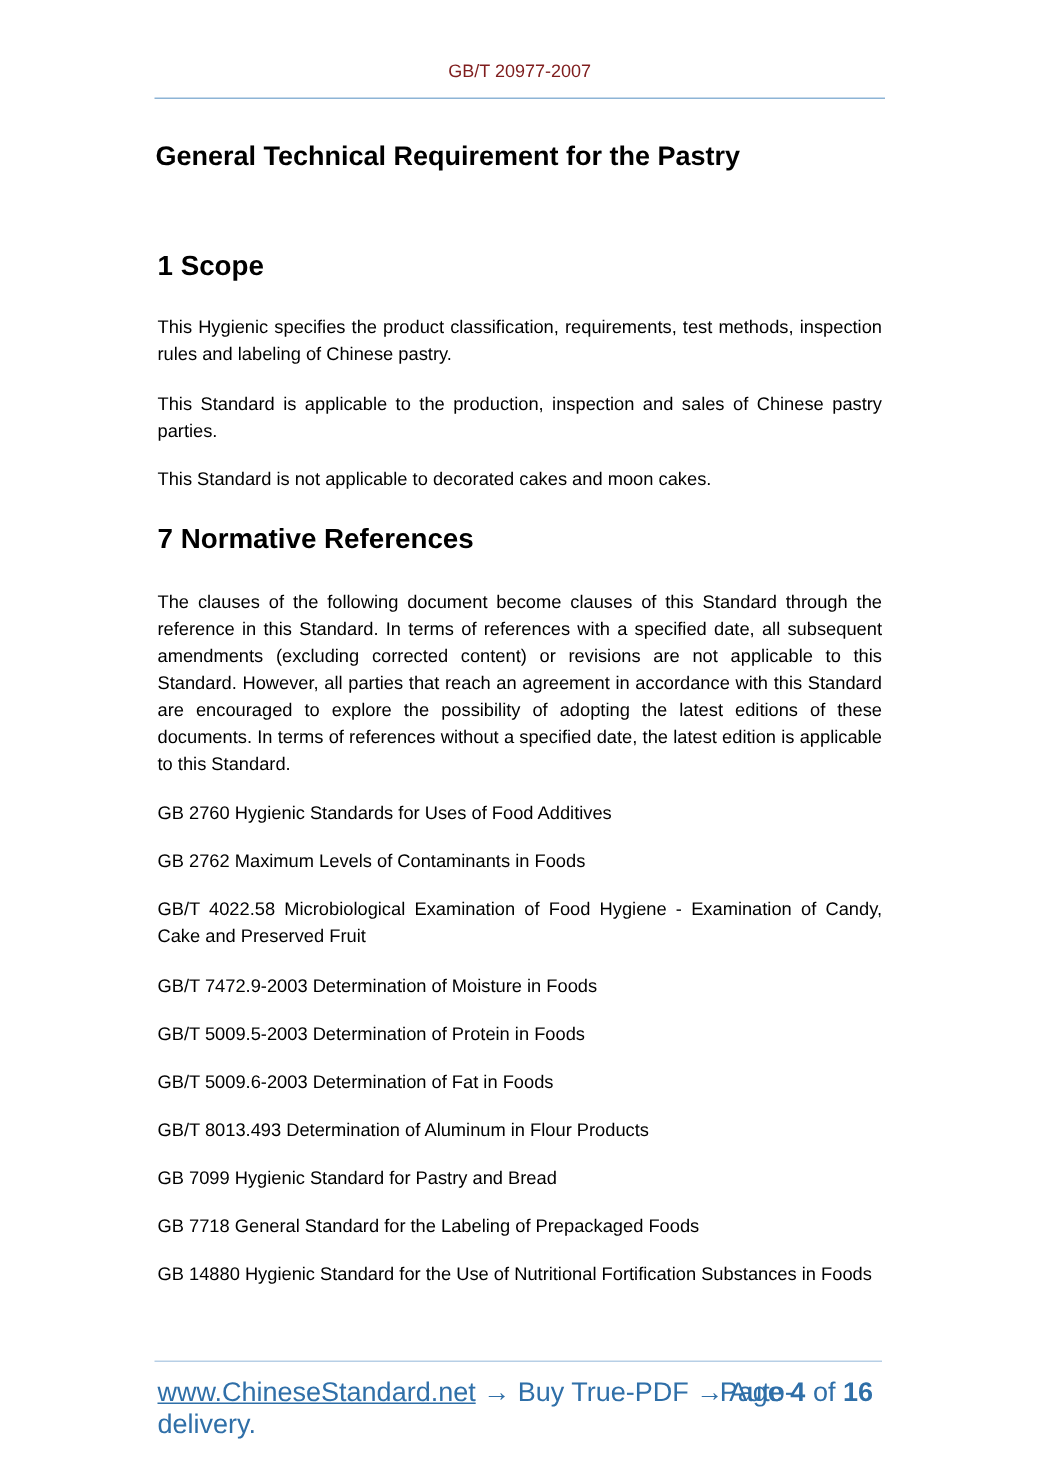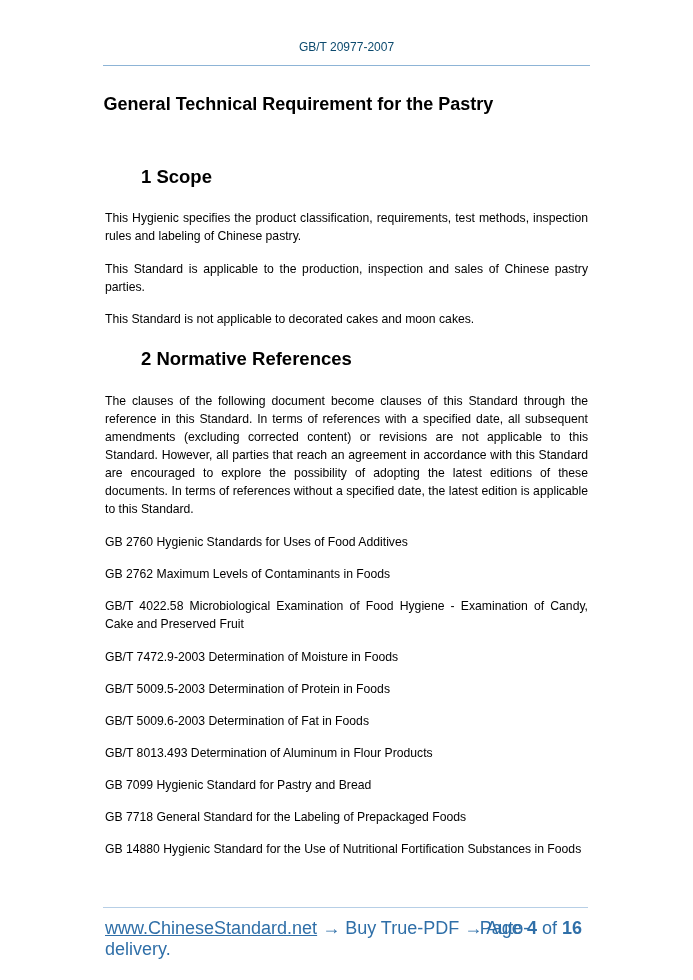--- a/index.html
+++ b/index.html
@@ -1,23 +1,23 @@
 <!DOCTYPE html>
 <html><head>
 <meta charset="utf-8">
 <style>
   html, body { margin: 0; padding: 0; background: #ffffff; }
   body { width: 693px; height: 980px; position: relative; overflow: hidden;
          font-family: "Liberation Sans", sans-serif; color: #000; }
   .header { position: absolute; left: 0; top: 40px; width: 693px; text-align: center;
-            font-size: 12px; color: #0c4a6e; }
+            font-size: 12px; color: #7f1d1d; }
   .header-rule { position: absolute; left: 103px; top: 65px; width: 487px; height: 1px; background: #8db4d6; }
   .title { position: absolute; left: 0; top: 94px; width: 597px; text-align: center;
            font-size: 18px; font-weight: bold; }
-  .h1 { position: absolute; left: 105px; font-size: 18.5px; font-weight: bold; margin-left: 36px; }
+  .h1 { position: absolute; left: 105px; font-size: 18.5px; font-weight: bold; }
   .p { position: absolute; left: 105px; width: 483px; font-size: 12.2px; line-height: 18px;
        text-align: justify; }
   .footer-rule { position: absolute; left: 103px; top: 907px; width: 485px; height: 1px; background: #b7cfe6; }
   .footer { position: absolute; left: 105px; top: 918px; width: 483px; font-size: 18px; color: #2f6fa8; }
   .footer a { color: #2f6fa8; text-decoration: underline; }
   .footer .page { position: absolute; right: 6px; top: 0; padding-left: 37px; }
   .footer b { color: #2f6fa8; }
 </style>
 </head>
 <body>
@@ -25,21 +25,21 @@
 <div class="header">GB/T 20977-2007</div>
 <div class="header-rule"></div>
 
 <div class="title">General Technical Requirement for the Pastry</div>
 
 <div class="h1" style="top:166px">1 Scope</div>
 <div class="p" style="top:209px">This Hygienic specifies the product classification, requirements, test methods, inspection rules and labeling of Chinese pastry.</div>
 <div class="p" style="top:260px">This Standard is applicable to the production, inspection and sales of Chinese pastry parties.</div>
 <div class="p" style="top:310px">This Standard is not applicable to decorated cakes and moon cakes.</div>
 
-<div class="h1" style="top:348px">2 Normative References</div>
+<div class="h1" style="top:348px">7 Normative References</div>
 <div class="p" style="top:392px">The clauses of the following document become clauses of this Standard through the reference in this Standard. In terms of references with a specified date, all subsequent amendments (excluding corrected content) or revisions are not applicable to this Standard. However, all parties that reach an agreement in accordance with this Standard are encouraged to explore the possibility of adopting the latest editions of these documents. In terms of references without a specified date, the latest edition is applicable to this Standard.</div>
 
 <div class="p" style="top:533px">GB 2760 Hygienic Standards for Uses of Food Additives</div>
 <div class="p" style="top:565px">GB 2762 Maximum Levels of Contaminants in Foods</div>
 <div class="p" style="top:597px">GB/T 4022.58 Microbiological Examination of Food Hygiene - Examination of Candy, Cake and Preserved Fruit</div>
 <div class="p" style="top:648px">GB/T 7472.9-2003 Determination of Moisture in Foods</div>
 <div class="p" style="top:680px">GB/T 5009.5-2003 Determination of Protein in Foods</div>
 <div class="p" style="top:712px">GB/T 5009.6-2003 Determination of Fat in Foods</div>
 <div class="p" style="top:744px">GB/T 8013.493 Determination of Aluminum in Flour Products</div>
 <div class="p" style="top:776px">GB 7099 Hygienic Standard for Pastry and Bread</div>

